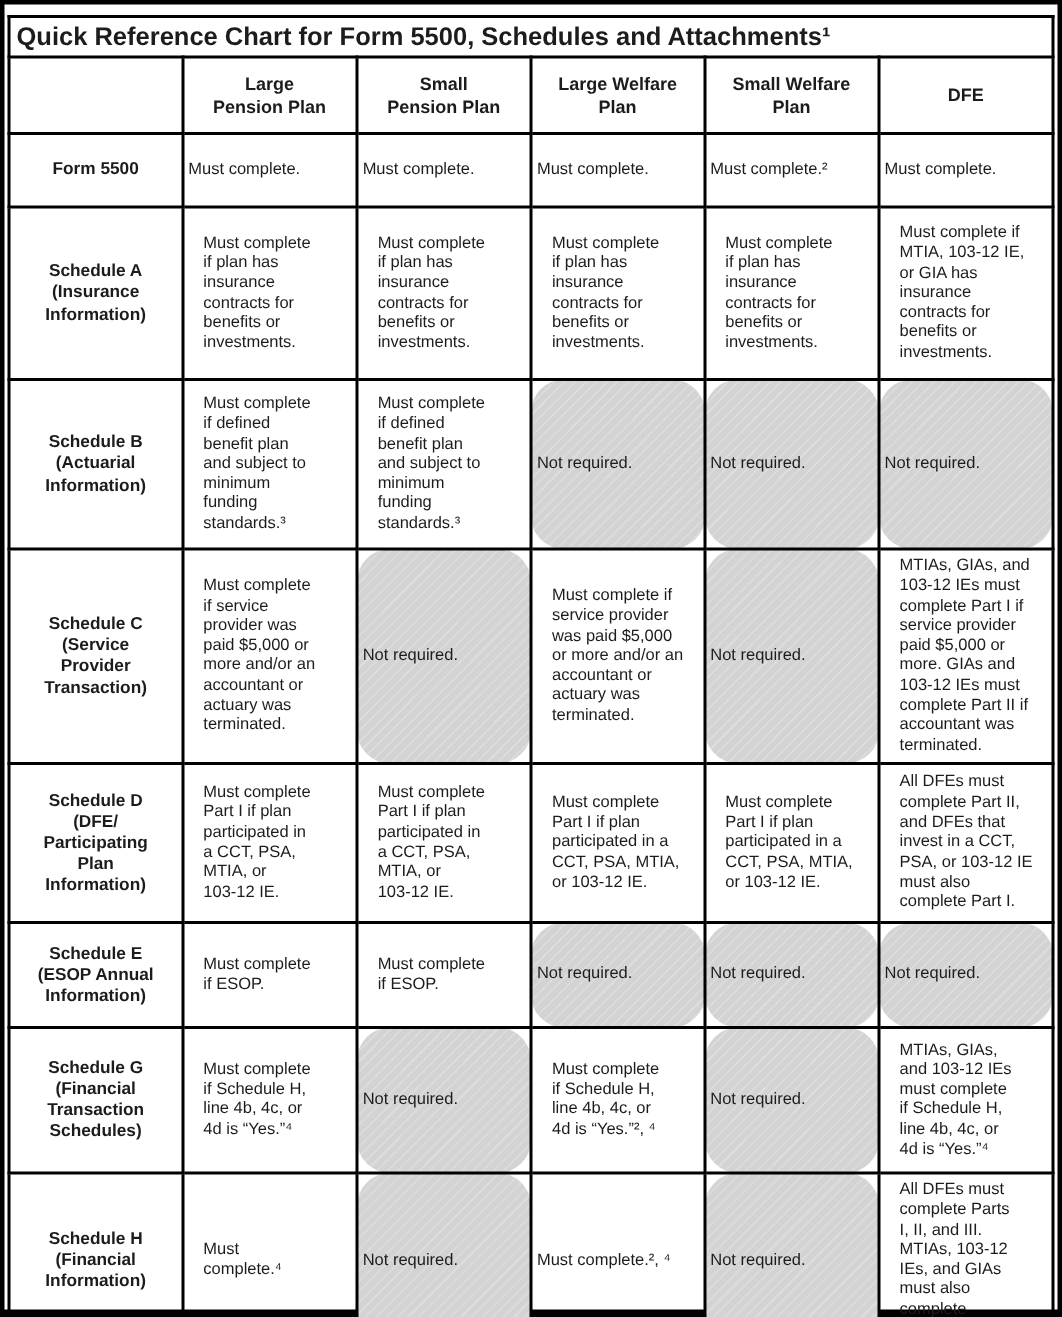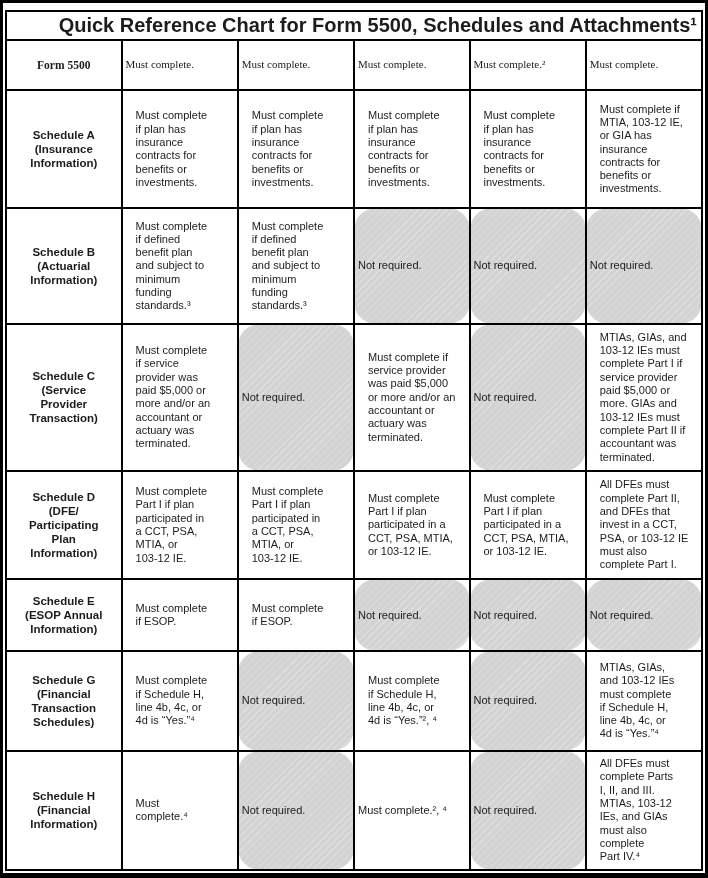--- a/index.html
+++ b/index.html
@@ -25,23 +25,23 @@
     table-layout: fixed;
     color: #1c1c1c;
   }
   table.qr th, table.qr td {
     border: 2px solid #000000;
     vertical-align: middle;
     box-sizing: border-box;
   }
   tr.title-row th {
     height: 27px;
-    font-size: 20px;
+    font-size: 17px;
     font-weight: bold;
-    text-align: right;
+    text-align: left;
     padding: 2px 4px;
     white-space: nowrap;
   }
   tr.head-row th {
     height: 51px;
     font-size: 12px;
     font-weight: bold;
     text-align: center;
     white-space: pre-line;
     line-height: 1.25;
@@ -89,23 +89,35 @@
       <col style="width:16.7%">
       <col style="width:16.7%">
       <col style="width:16.6%">
       <col style="width:16.7%">
       <col style="width:16.7%">
     </colgroup>
     <thead>
       <tr class="title-row">
         <th colspan="6">Quick Reference Chart for Form 5500, Schedules and Attachments¹</th>
       </tr>
+      <tr class="head-row">
+        <th></th>
+        <th>Large
+Pension Plan</th>
+        <th>Small
+Pension Plan</th>
+        <th>Large Welfare
+Plan</th>
+        <th>Small Welfare
+Plan</th>
+        <th>DFE</th>
+      </tr>
     </thead>
     <tbody id="tbody">
-        <tr style="height: 49px; font-family: Liberation Serif, serif;">
+        <tr style="height: 49px;">
           <th class="rowhead">Form 5500</th>
           <td class="cell single">Must complete.</td>
           <td class="cell single">Must complete.</td>
           <td class="cell single">Must complete.</td>
           <td class="cell single">Must complete.²</td>
           <td class="cell single">Must complete.</td>
         </tr>
         <tr style="height: 115px;">
           <th class="rowhead">Schedule A
 (Insurance

